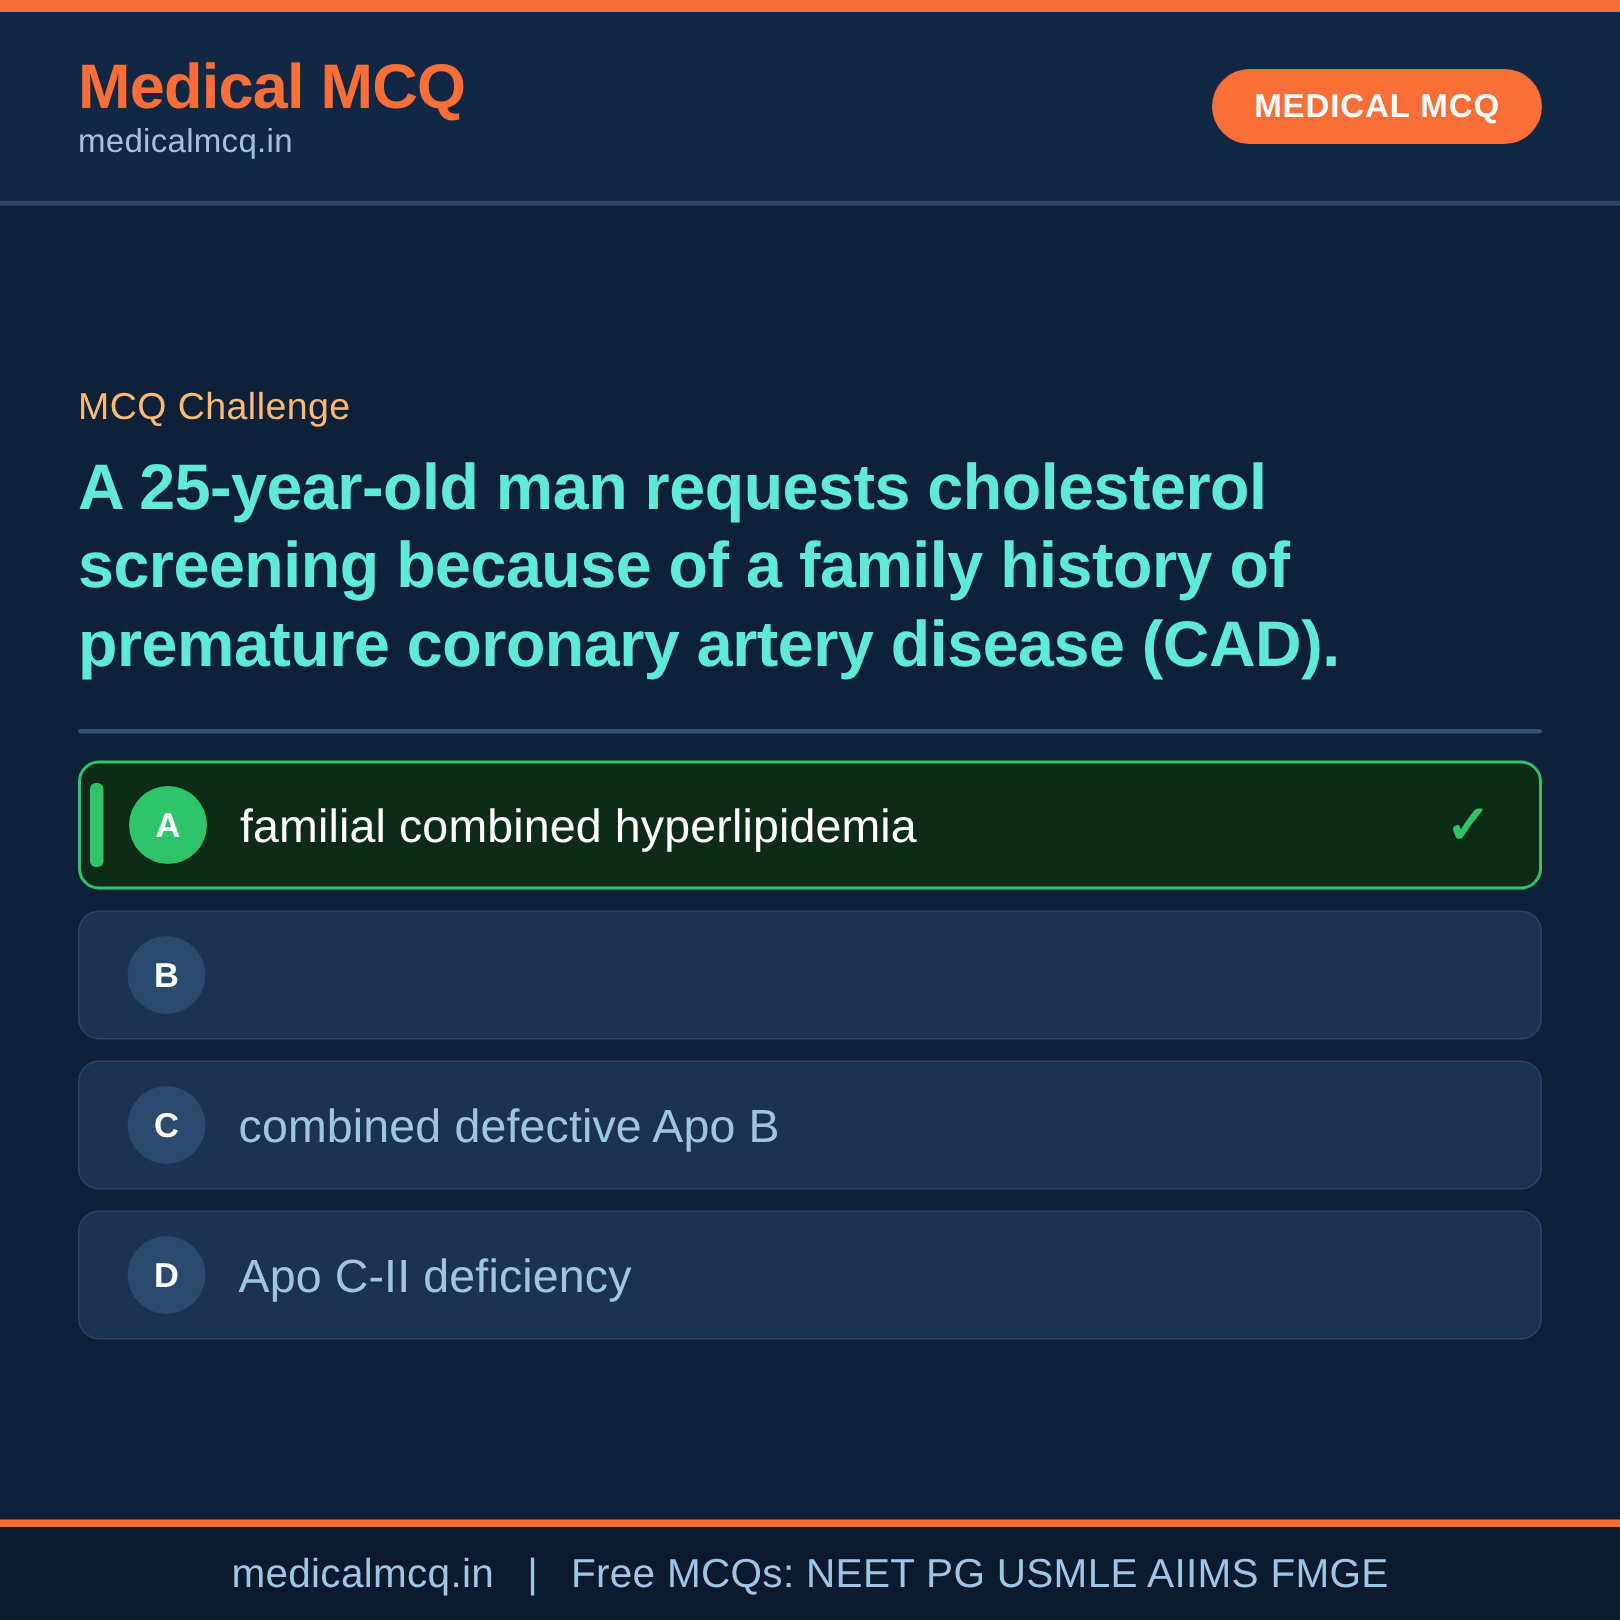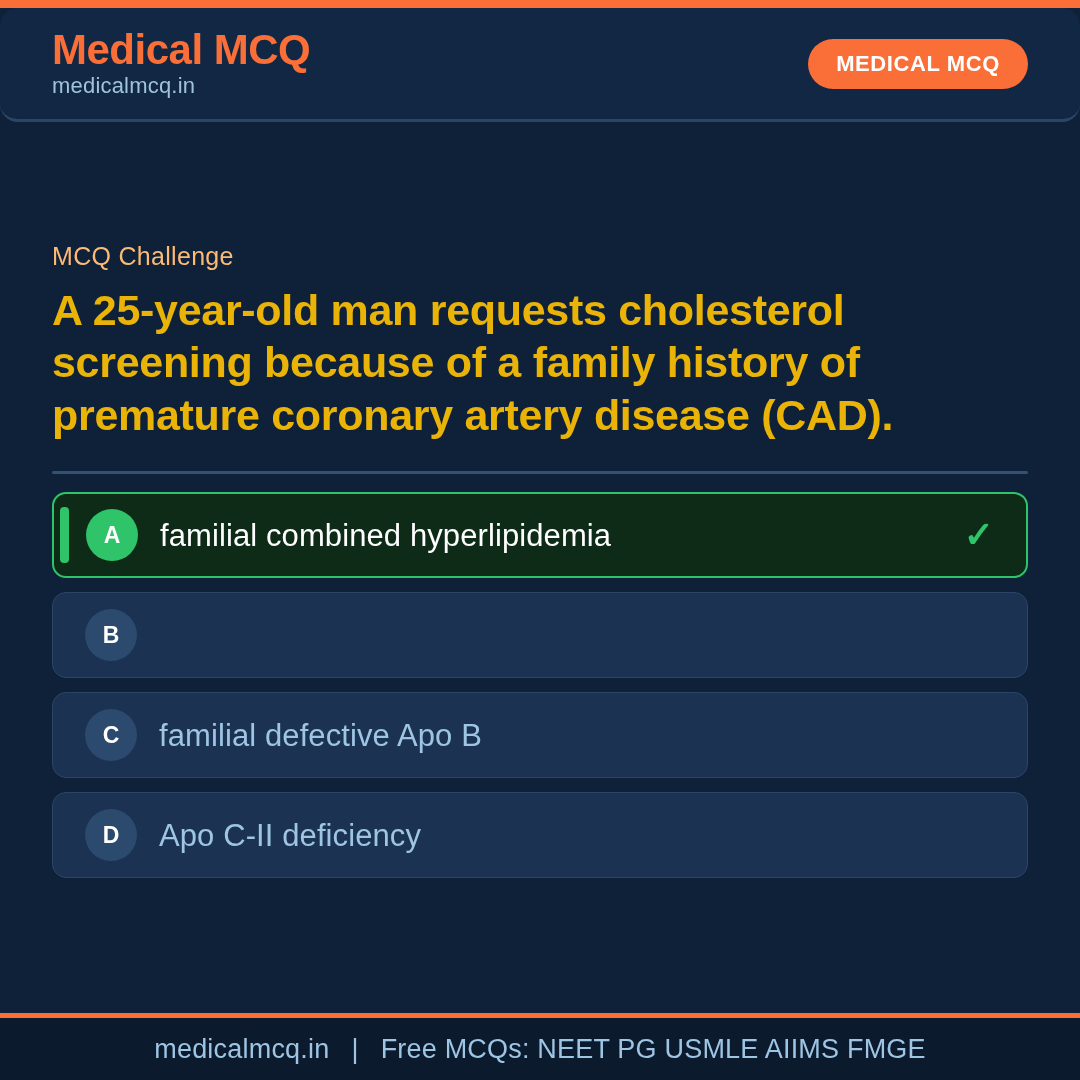--- a/index.html
+++ b/index.html
@@ -25,30 +25,29 @@
   .top-accent {
     height: 8px;
     width: 100%;
     background: #fa6e37;
     flex: 0 0 auto;
   }
 
   
   .header {
     flex: 0 0 auto;
-    height: 114px;
+    height: 129px;
     background: #122743;
     border-bottom: 3px solid #2a4straight;
     border-bottom: 3px solid #2b4664;
     display: flex;
     align-items: center;
     justify-content: space-between;
     padding: 0 52px;
     position: relative;
-    border-radius: 18px;
   }
 
   .brand-block {
     display: flex;
     flex-direction: column;
     justify-content: center;
     gap: 2px;
   }
 
   .brand-title {
@@ -90,21 +89,21 @@
     margin-top: 120px;
     font-size: 25px;
     color: #fdba74;
     letter-spacing: 0.3px;
   }
 
   .question {
     margin-top: 13px;
     font-size: 43px;
     font-weight: bold;
-    color: #eab308;
+    color: #5eead4;
     line-height: 1.22;
     letter-spacing: -0.3px;
     max-width: 980px;
   }
 
   .rule {
     margin-top: 30px;
     height: 3px;
     width: 100%;
     background: #2f5478;
@@ -242,21 +241,21 @@
         <div class="opt-text">familial combined hyperlipidemia</div>
         <div class="check-icon">✓</div>
       </div>
 
       <div class="option">
         <div class="opt-badge">B</div>
       </div>
 
       <div class="option">
         <div class="opt-badge">C</div>
-        <div class="opt-text">familial defective Apo B</div>
+        <div class="opt-text">combined defective Apo B</div>
       </div>
 
       <div class="option">
         <div class="opt-badge">D</div>
         <div class="opt-text">Apo C-II deficiency</div>
       </div>
 
     </div>
   </div>
 

